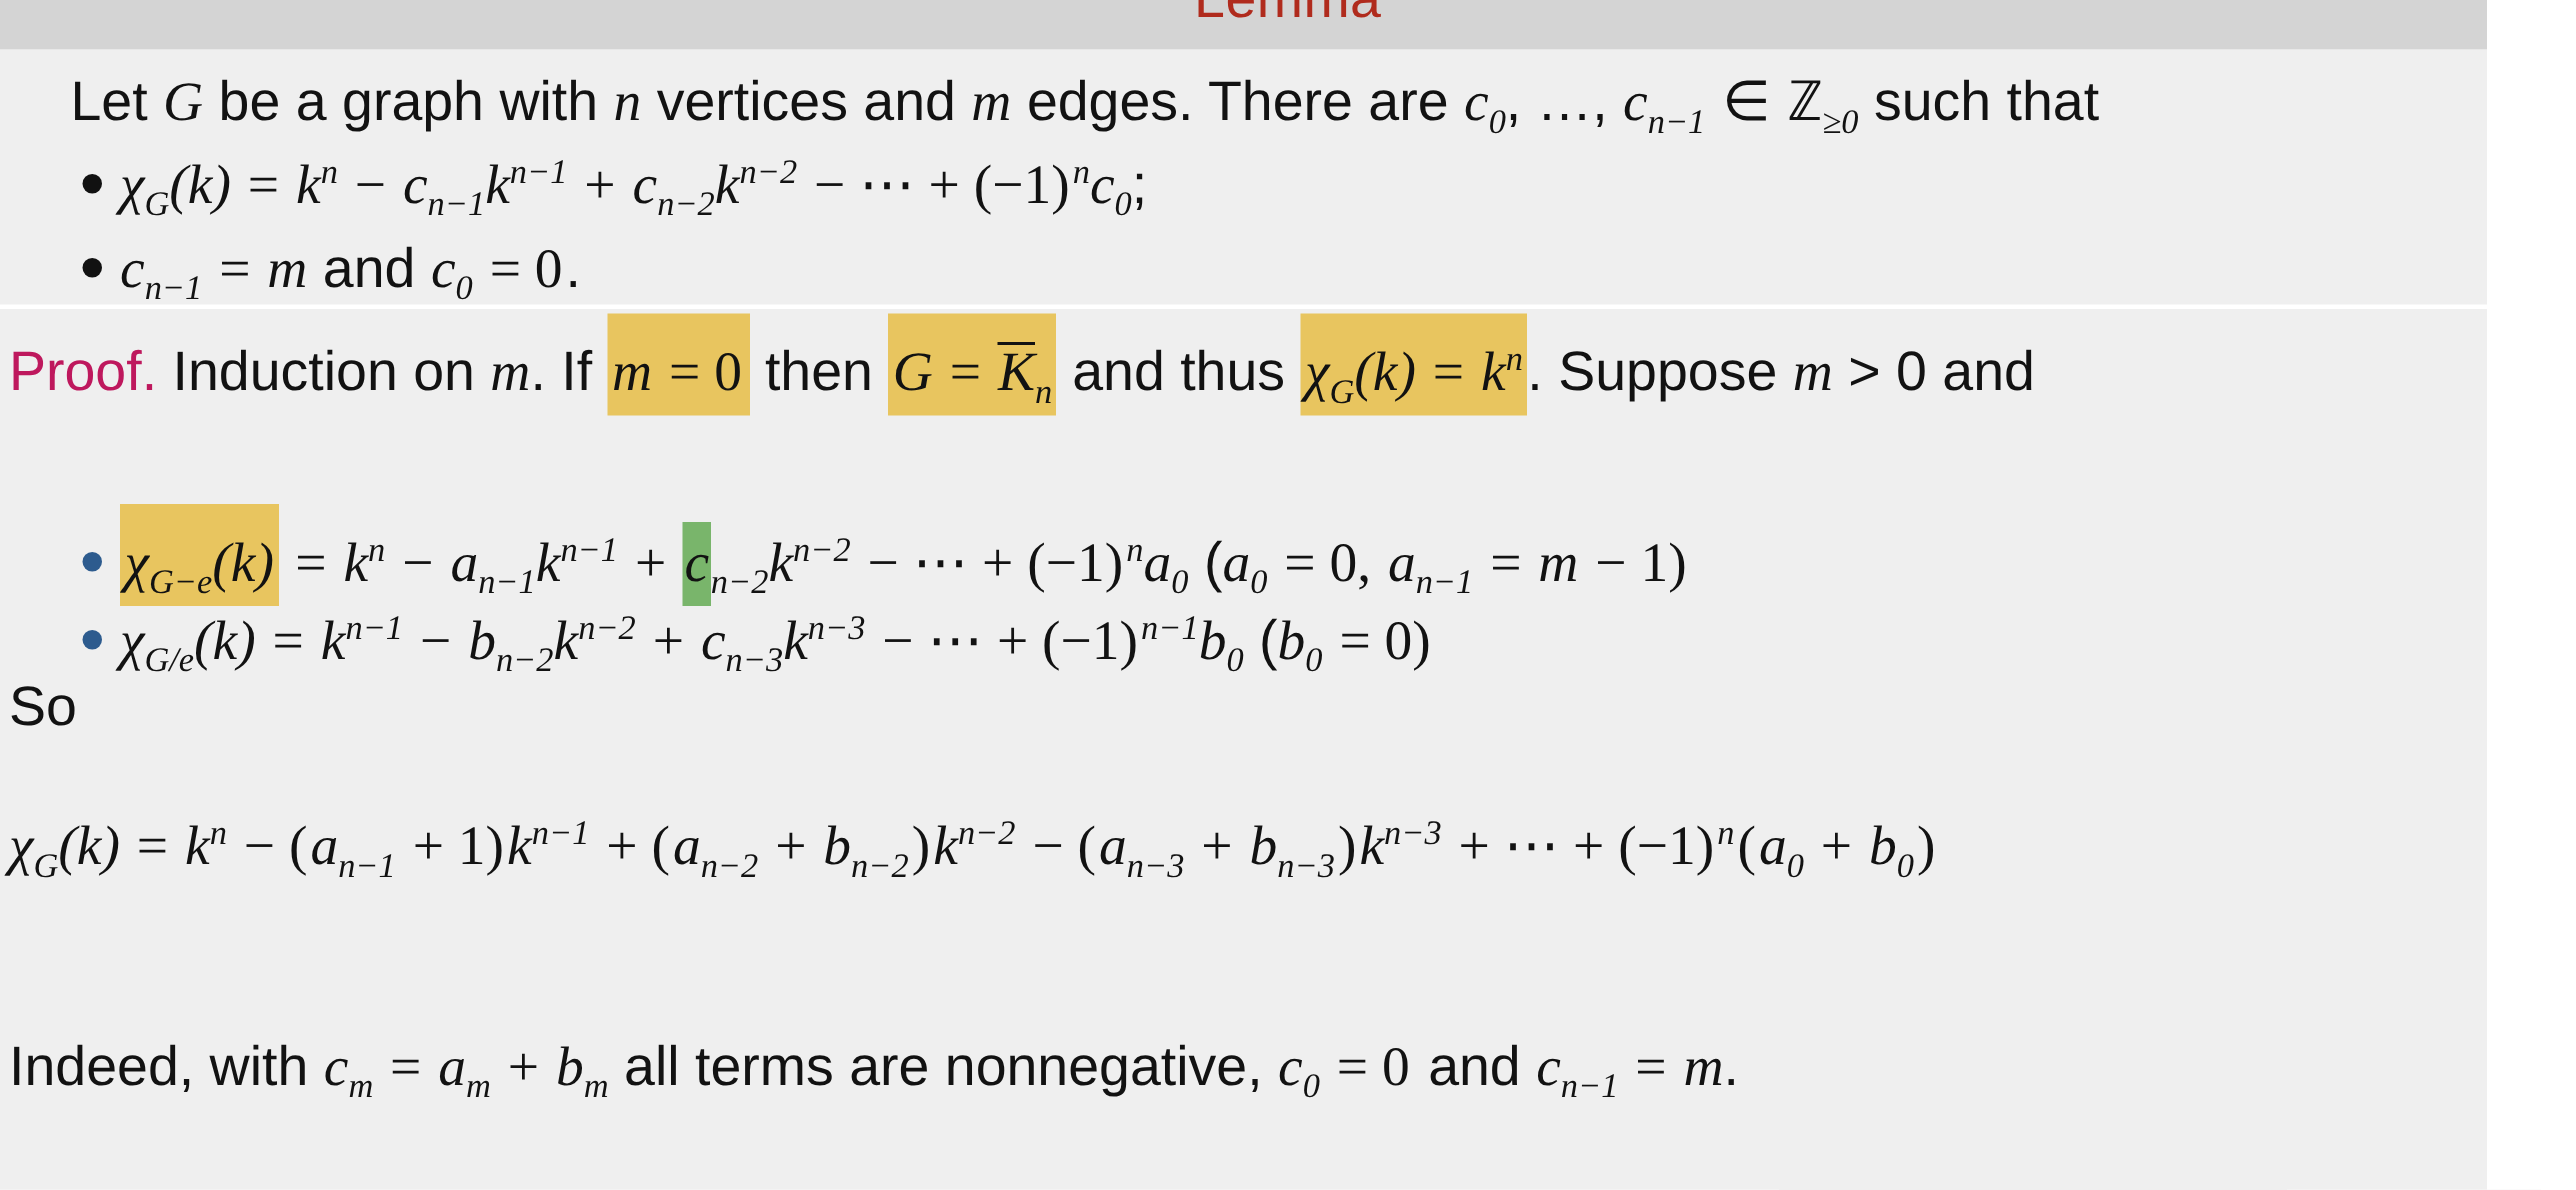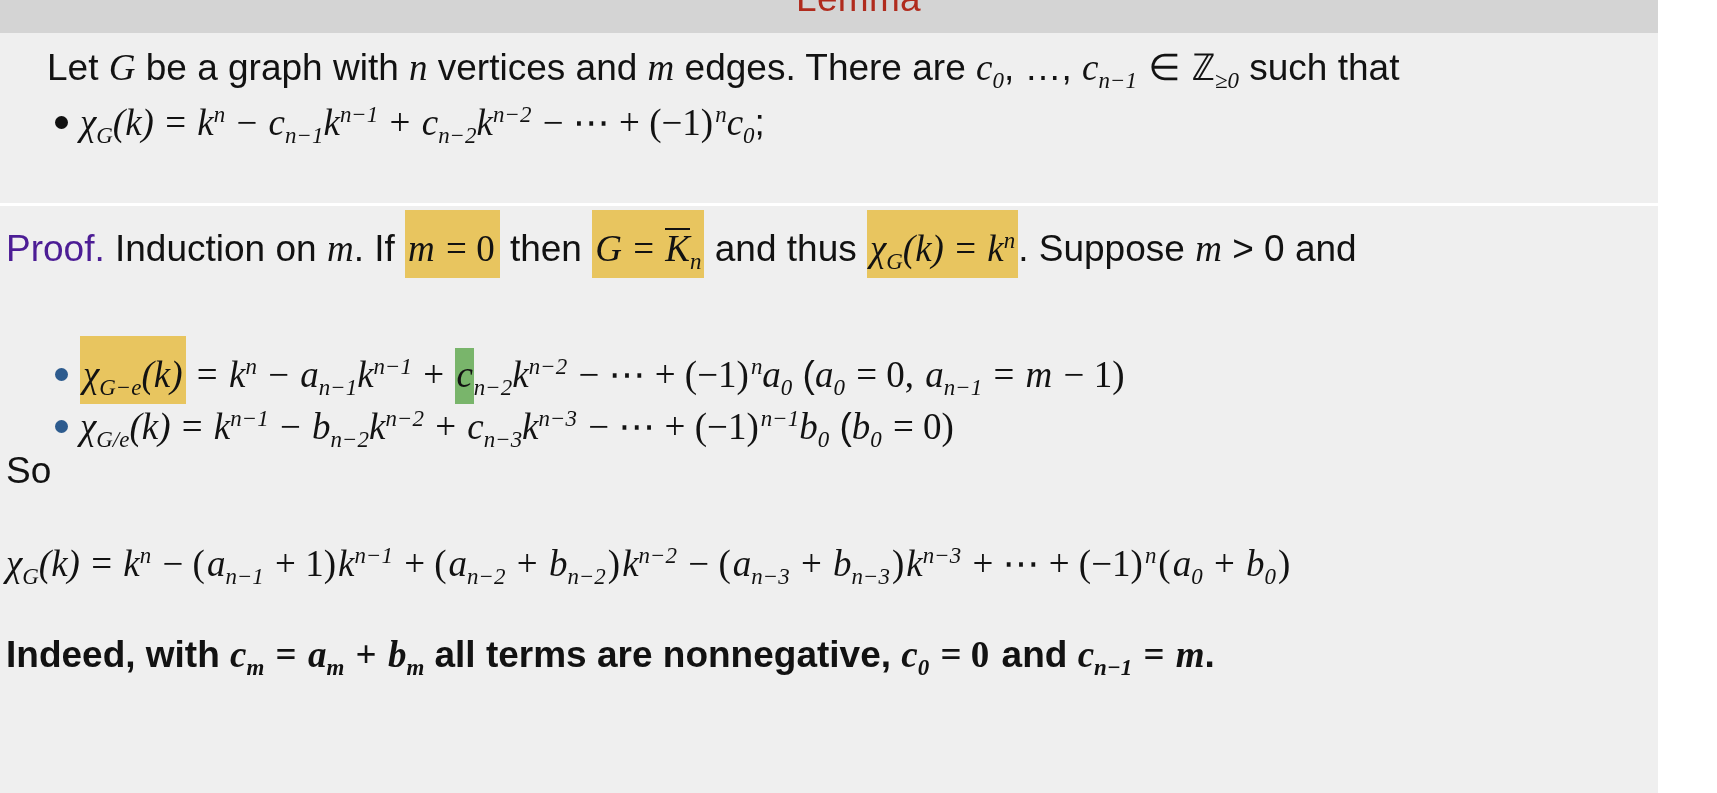--- a/index.html
+++ b/index.html
@@ -126,21 +126,21 @@
     width: 13px;
     height: 13px;
     border-radius: 50%;
     background: #2d5b8e;
     vertical-align: middle;
     margin-right: 12px;
     position: relative;
     top: -3px;
   }
 
-  .proof-word { color: #4c1d95; }
+  .proof-word { color: #be185d; }
 
   .hl-gold {
     background: #e8c55f;
     padding: 18px 3px 9px 3px;
     box-decoration-break: clone;
     -webkit-box-decoration-break: clone;
   }
   .hl-green {
     background: #79b56b;
     padding: 6px 1px 9px 1px;
@@ -159,38 +159,39 @@
   #lemma-line-1 { left: 47px; top: 49px;  }
   #lemma-bullet-1 { left: 55px; top: 104px; text-align: center; }
   #lemma-bullet-2 { left: 55px; top: 160px; }
 
   #proof-line-1 { left: 6px;  top: 228px; }
   #proof-line-2 { left: 6px;  top: 285px; }
   #proof-bullet-1 { left: 55px; top: 356px; text-align: right; }
   #proof-bullet-2 { left: 55px; top: 408px; }
   #proof-so      { left: 6px;  top: 452px; }
   #proof-display { left: 6px;  top: 545px; text-align: center; }
-  #proof-indeed  { left: 6px;  top: 636px; font-weight: bold; }
+  #proof-indeed  { left: 6px;  top: 692px; }
 </style>
 </head>
 <body>
 
 <div class="slide">
 
   <div class="header-band">
     <div class="header-title">Lemma</div>
   </div>
 
   <div class="lemma-block"></div>
   <div class="rule" style="top:203px;"></div>
 
   <div class="ln" id="lemma-line-1"><span>Let </span><span class="math">G</span><span> be a graph with </span><span class="math">n</span><span> vertices and </span><span class="math">m</span><span> edges. There are </span><span class="math">c</span><sub class="sub-it">0</sub><span>, …, </span><span class="math">c</span><sub class="sub-it">n−1</sub><span class="op"> ∈ </span><span class="mathup">ℤ</span><sub class="sub-it">≥0</sub><span> such that</span></div>
 
   <div class="ln" id="lemma-bullet-1"><span class="bullet-black"></span><span class="math">χ</span><sub class="sub-it">G</sub><span class="math">(k)</span><span class="op"> = </span><span class="math">k</span><sup class="sub-it">n</sup><span class="op"> − </span><span class="math">c</span><sub class="sub-it">n−1</sub><span class="math">k</span><sup class="sub-it">n−1</sup><span class="op"> + </span><span class="math">c</span><sub class="sub-it">n−2</sub><span class="math">k</span><sup class="sub-it">n−2</sup><span class="op"> − ⋯ + (−1)</span><sup class="sub-it">n</sup><span class="math">c</span><sub class="sub-it">0</sub><span>;</span></div>
 
+  <div class="ln" id="lemma-bullet-2"><span class="bullet-black"></span><span class="math">c</span><sub class="sub-it">n−1</sub><span class="op"> = </span><span class="math">m</span><span> and </span><span class="math">c</span><sub class="sub-it">0</sub><span class="op"> = 0</span><span>.</span></div>
 
   <div class="proof-block"></div>
 
   <div class="ln" id="proof-line-1"><span class="proof-word">Proof.</span><span> Induction on </span><span class="math">m</span><span>. If </span><span class="hl-gold"><span class="math">m</span><span class="op"> = 0</span></span><span> then </span><span class="hl-gold"><span class="math">G</span><span class="op"> = </span><span class="math overline">K</span><sub class="sub-it">n</sub></span><span> and thus </span><span class="hl-gold"><span class="math">χ</span><sub class="sub-it">G</sub><span class="math">(k)</span><span class="op"> = </span><span class="math">k</span><sup class="sub-it">n</sup></span><span>. Suppose </span><span class="math">m</span><span> &gt; 0 and</span></div>
 
 
   <div class="ln" id="proof-bullet-1"><span class="bullet-blue"></span><span class="hl-gold"><span class="math">χ</span><sub class="sub-it">G−e</sub><span class="math">(k)</span></span><span class="op"> = </span><span class="math">k</span><sup class="sub-it">n</sup><span class="op"> − </span><span class="math">a</span><sub class="sub-it">n−1</sub><span class="math">k</span><sup class="sub-it">n−1</sup><span class="op"> + </span><span class="hl-green"><span class="math">c</span></span><sub class="sub-it">n−2</sub><span class="math">k</span><sup class="sub-it">n−2</sup><span class="op"> − ⋯ + (−1)</span><sup class="sub-it">n</sup><span class="math">a</span><sub class="sub-it">0</sub><span>   (</span><span class="math">a</span><sub class="sub-it">0</sub><span class="op"> = 0, </span><span class="math">a</span><sub class="sub-it">n−1</sub><span class="op"> = </span><span class="math">m</span><span class="op"> − 1)</span></div>
 
   <div class="ln" id="proof-bullet-2"><span class="bullet-blue"></span><span class="math">χ</span><sub class="sub-it">G/e</sub><span class="math">(k)</span><span class="op"> = </span><span class="math">k</span><sup class="sub-it">n−1</sup><span class="op"> − </span><span class="math">b</span><sub class="sub-it">n−2</sub><span class="math">k</span><sup class="sub-it">n−2</sup><span class="op"> + </span><span class="math">c</span><sub class="sub-it">n−3</sub><span class="math">k</span><sup class="sub-it">n−3</sup><span class="op"> − ⋯ + (−1)</span><sup class="sub-it">n−1</sup><span class="math">b</span><sub class="sub-it">0</sub><span>   (</span><span class="math">b</span><sub class="sub-it">0</sub><span class="op"> = 0)</span></div>
 

